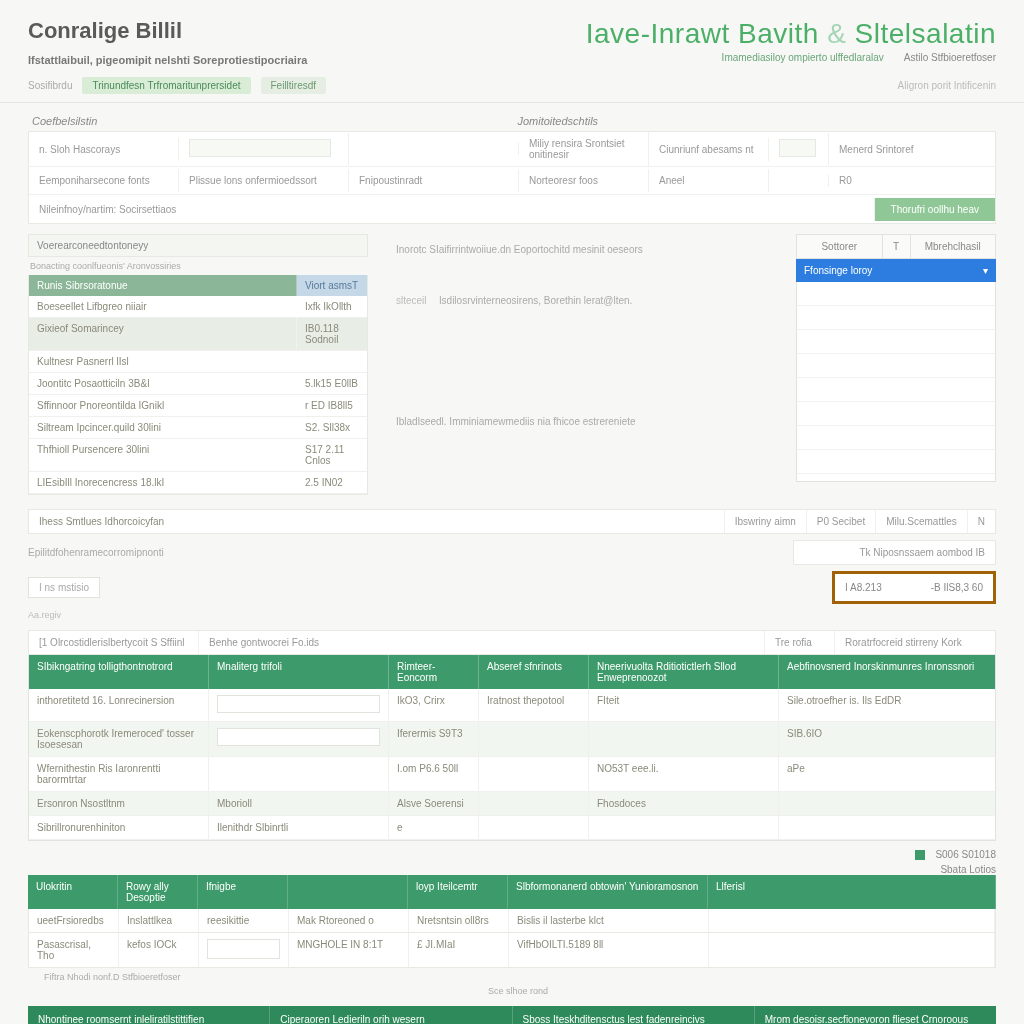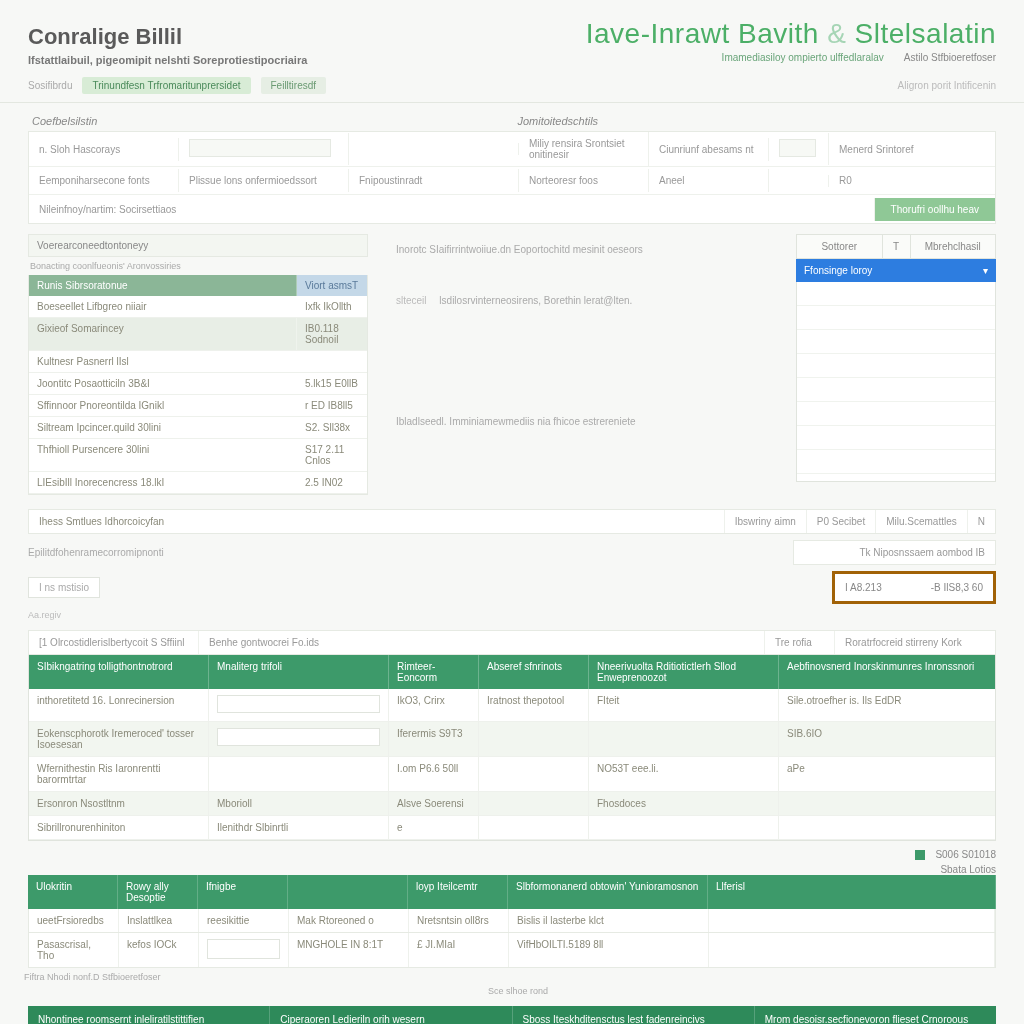--- a/index.html
+++ b/index.html
@@ -1,18 +1,18 @@
 <!DOCTYPE html>
 <html><head>
 <meta charset="utf-8">
 <style>
   * { box-sizing: border-box; margin: 0; padding: 0; font-family: Arial, sans-serif; }
   body { width: 1024px; height: 1024px; background: #f7f8f6; color: #555; font-size: 11px; overflow: hidden; }
   .header { padding: 18px 28px 8px; }
-  .title-row { display: flex; align-items: flex-end; justify-content: space-between; }
+  .title-row { display: flex; align-items: flex-start; justify-content: space-between; }
   .app-title { font-size: 22px; font-weight: 700; color: #5a5a5a; }
   .main-title { font-size: 28px; color: #4caf67; font-weight: 400; letter-spacing: .5px; }
   .main-title .sep { color: #a6d5b5; }
   .subtitle { color: #777; font-size: 11px; margin-top: 4px; font-weight: 600; }
   .subnav { display: flex; gap: 20px; margin-top: 6px; font-size: 10px; color: #888; }
   .subnav span:first-child { color: #6aa57a; }
   .toolbar { display: flex; align-items: center; gap: 10px; padding: 6px 28px 8px; font-size: 10px; color: #999; border-bottom: 1px solid #e3e7e0; }
   .tb-label { color: #aaa; }
   .tb-pill { background: #d8ecd6; color: #4a8a5a; padding: 3px 10px; border-radius: 2px; }
   .tb-pill2 { background: #e6eee4; color: #6a9a72; padding: 3px 10px; border-radius: 2px; }
@@ -78,21 +78,21 @@
   .sw { width: 10px; height: 10px; background: #3d9a6a; display: inline-block; }
   .foot-green { background: #2e8a5a; color: #fff; display: flex; margin: 10px 28px 0; font-size: 10px; }
   .foot-green > div { flex: 1; padding: 8px 10px; border-right: 1px solid rgba(255,255,255,.2); }
   .foot-green > div:last-child { border-right: none; }
   .trow2 { background: #3d9a6a; color: #fff; display: flex; font-size: 10px; margin: 0 28px; }
   .trow2 > div { padding: 6px 8px; border-right: 1px solid rgba(255,255,255,.2); }
   .d1{flex:0 0 90px}.d2{flex:0 0 80px}.d3{flex:0 0 90px}.d4{flex:0 0 120px}.d5{flex:0 0 100px}.d7{flex:0 0 200px}.d8{flex:1}
   .drow { display: flex; margin: 0 28px; border: 1px solid #e6eae3; border-top: none; font-size: 10px; background: #fff; }
   .drow > div { padding: 6px 8px; border-right: 1px solid #eef1ec; color: #8a8a7a; }
   .drow .inp3 { background: #fff; border: 1px solid #e0e4dd; height: 20px; width: 100%; display: inline-block; }
-  .foot-note { margin: 4px 12px; font-size: 9px; color: #aaa; padding-left: 12px; }
+  .foot-note { margin: 4px 32px; font-size: 9px; color: #aaa; padding-left: 12px; }
 </style>
 </head>
 <body>
 
 <div class="header">
   <div class="title-row">
     <div class="app-title">Conralige Billil</div>
     <div class="main-title">
       <span>Iave-Inrawt Bavith</span>
       <span class="sep">&amp;</span>

